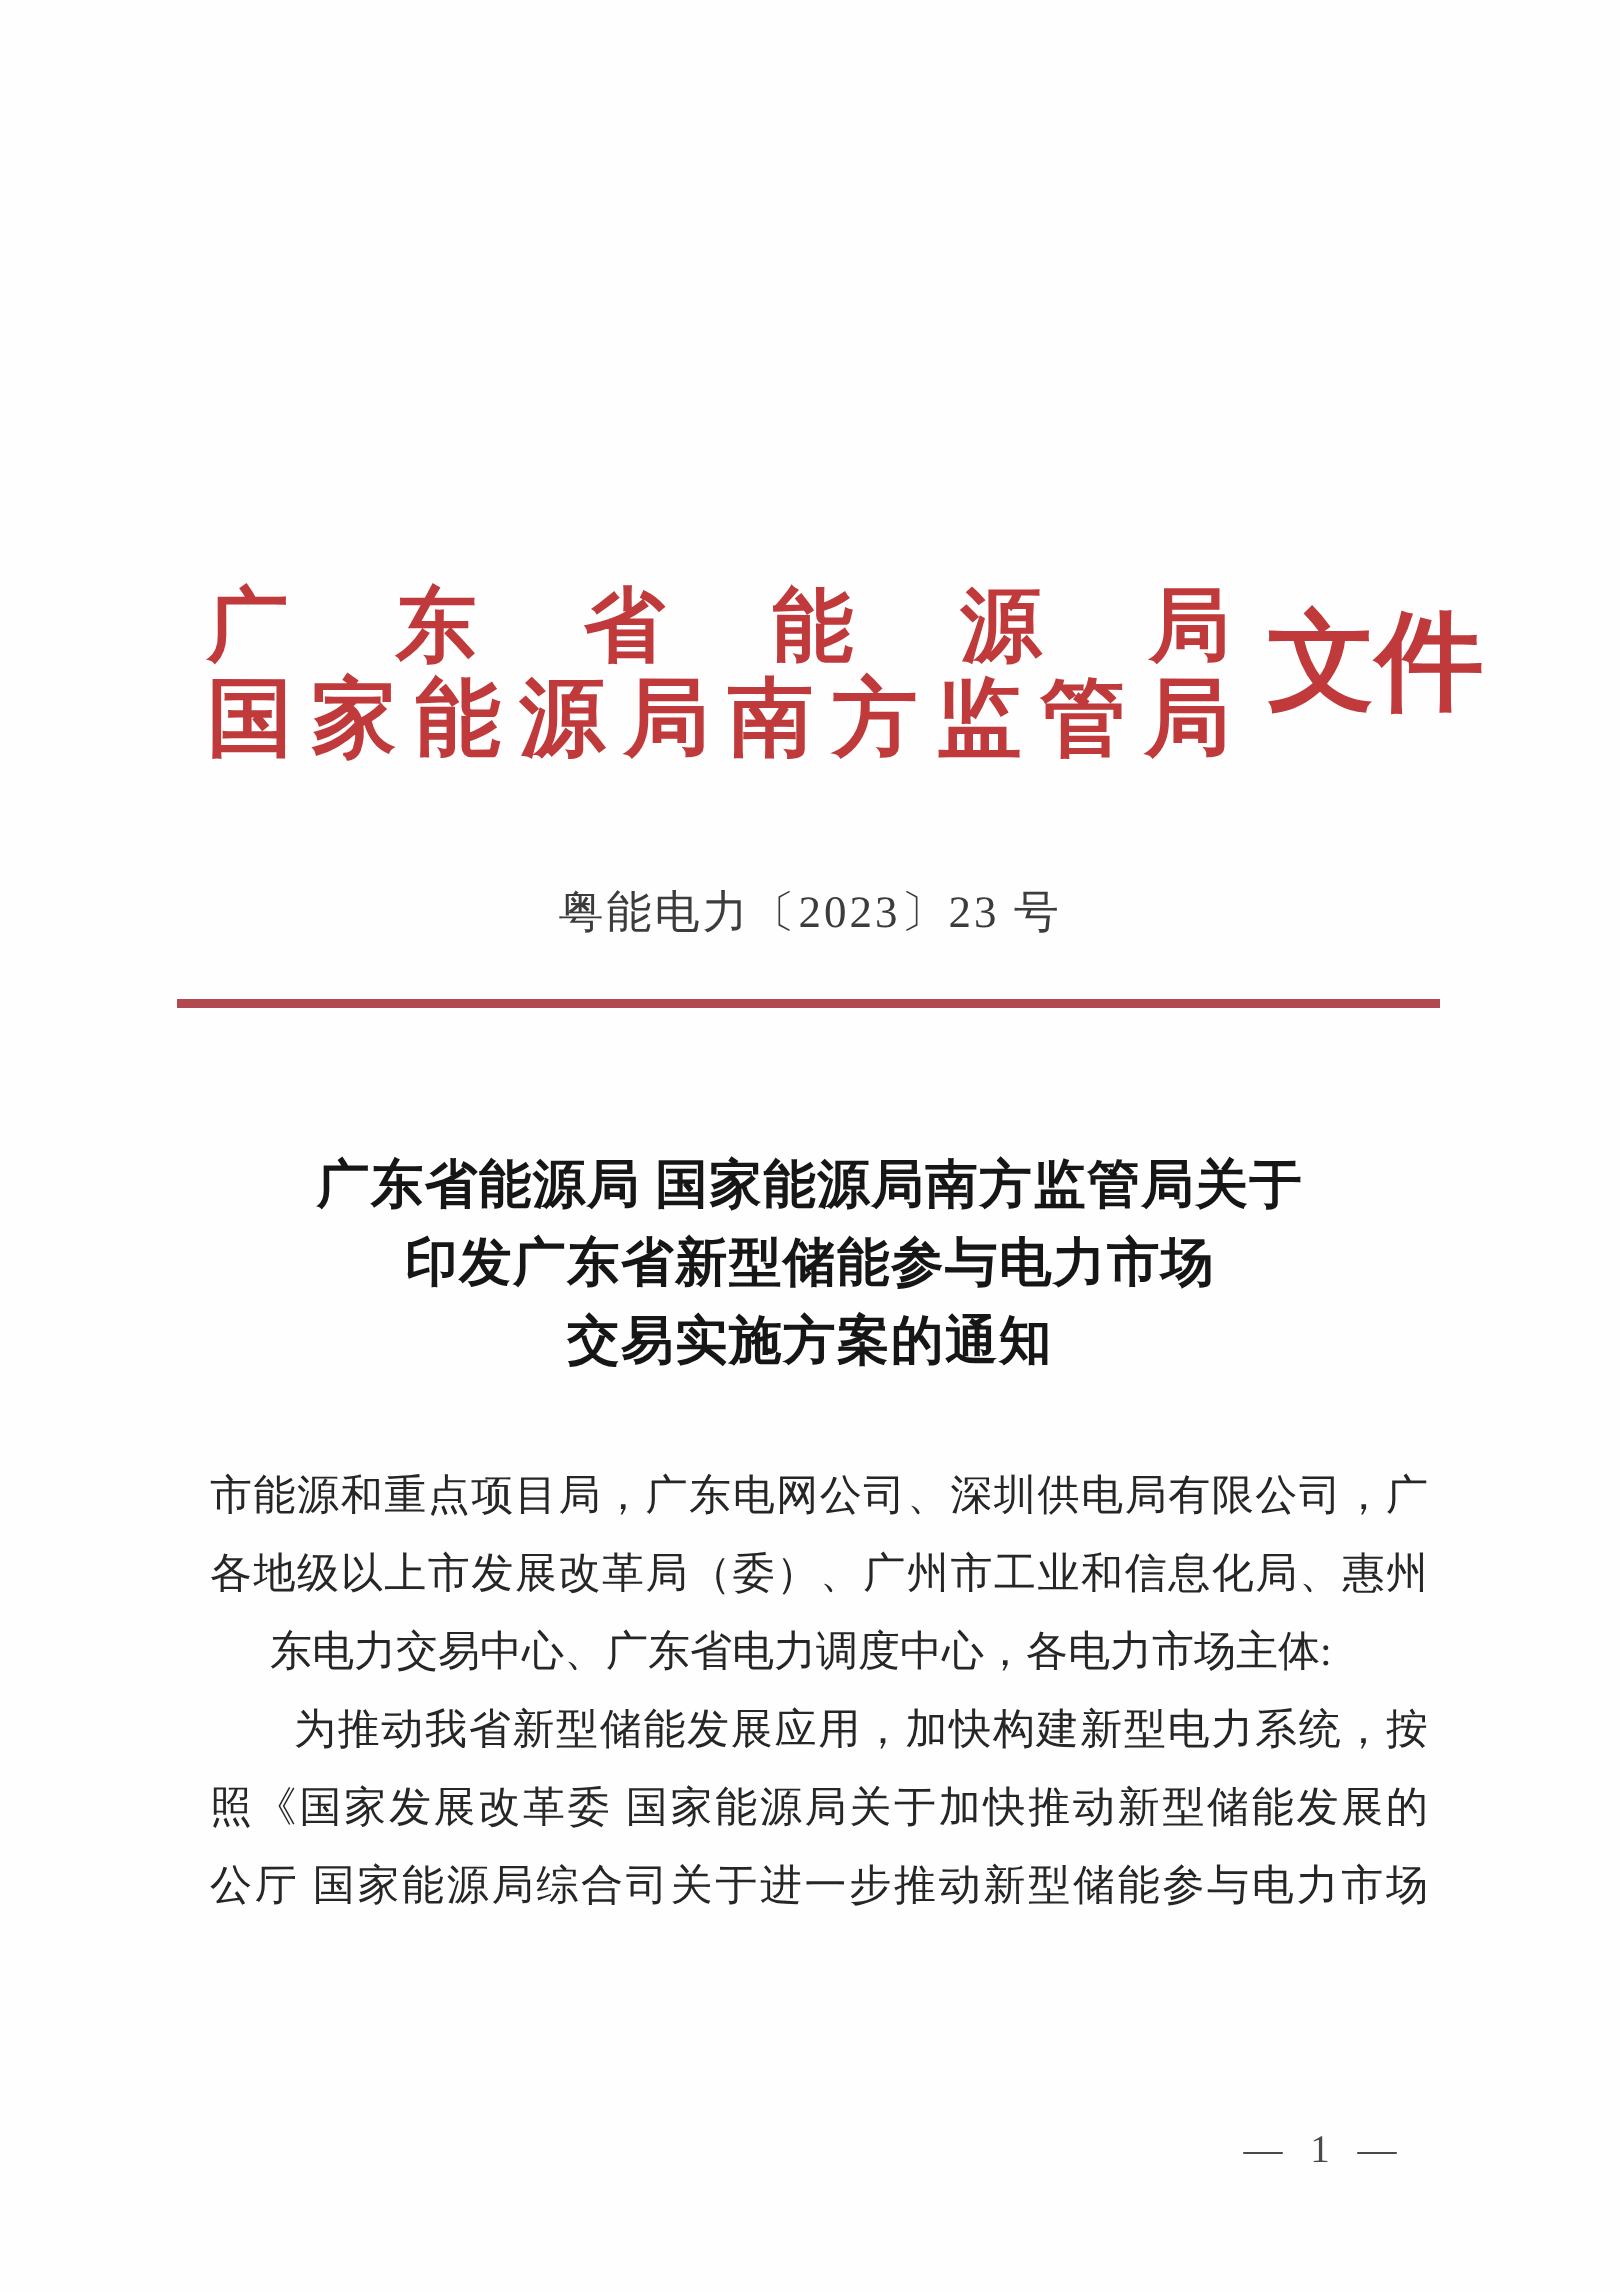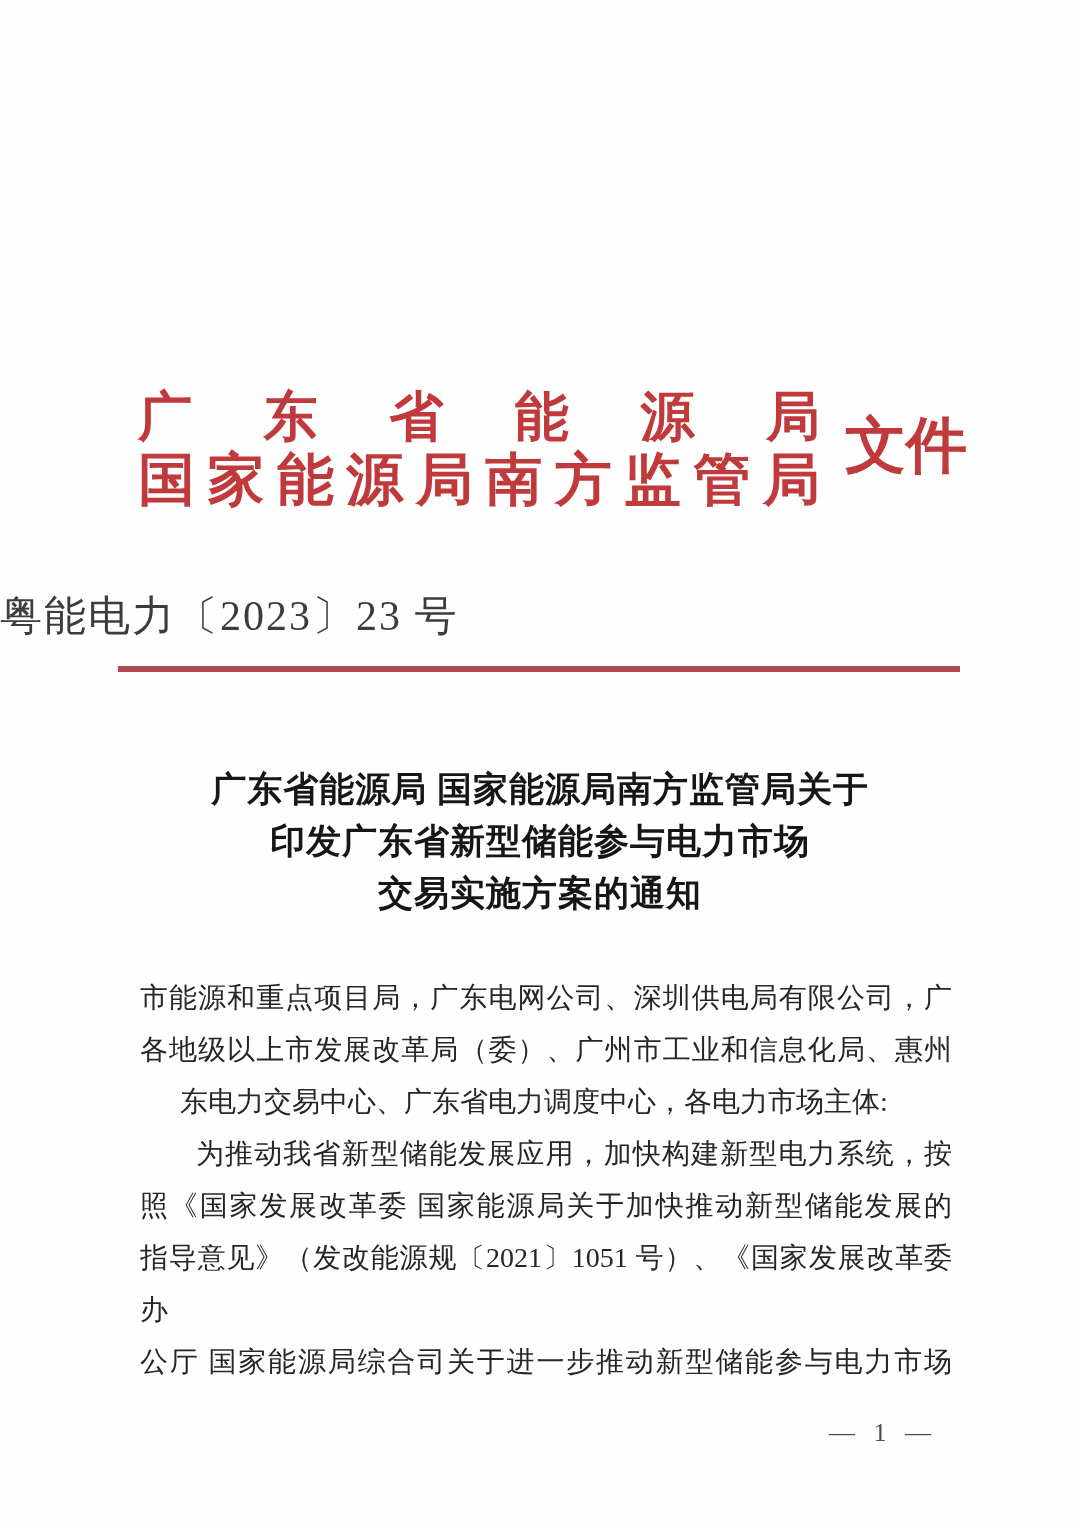--- a/index.html
+++ b/index.html
@@ -32,31 +32,33 @@
     margin-top: 0;
     font-size: 57px;
     line-height: 64px;
     text-align: justify;
     text-align-last: justify;
   }
   .doc-type {
     position: absolute;
     top: 408px;
     left: 845px;
-    font-size: 61px;
+    font-size: 72px;
     line-height: 76px;
     font-weight: bold;
     color: #c0393b;
+    font-family: Liberation Mono, monospace;
   }
   .doc-number {
     position: absolute;
     top: 588px;
     left: 0;
     width: 1080px;
-    font-size: 42px;
+    text-align: center;
+    font-size: 30px;
     color: #3c3c3c;
     letter-spacing: 2px;
   }
   .red-divider {
     position: absolute;
     top: 666px;
     left: 118px;
     width: 842px;
     height: 6px;
     background: #b14a50;
@@ -125,19 +127,18 @@
       <div class="title-line">印发广东省新型储能参与电力市场</div>
       <div class="title-line">交易实施方案的通知</div>
     </div>
 
   <div class="doc-body">
       <div class="body-line">市能源和重点项目局，广东电网公司、深圳供电局有限公司，广</div>
       <div class="body-line">各地级以上市发展改革局（委）、广州市工业和信息化局、惠州</div>
       <div class="body-line no-justify">东电力交易中心、广东省电力调度中心，各电力市场主体:</div>
       <div class="body-line indent">为推动我省新型储能发展应用，加快构建新型电力系统，按</div>
       <div class="body-line">照《国家发展改革委 国家能源局关于加快推动新型储能发展的</div>
-      <div class="body-line">指导意见》（发改能源规〔2021〕1051 号）、《国家发展改革委办</div>
       <div class="body-line">公厅 国家能源局综合司关于进一步推动新型储能参与电力市场</div>
     </div>
 
   <div class="page-footer">— 1 —</div>
 
 </div>
 
 </body></html>

